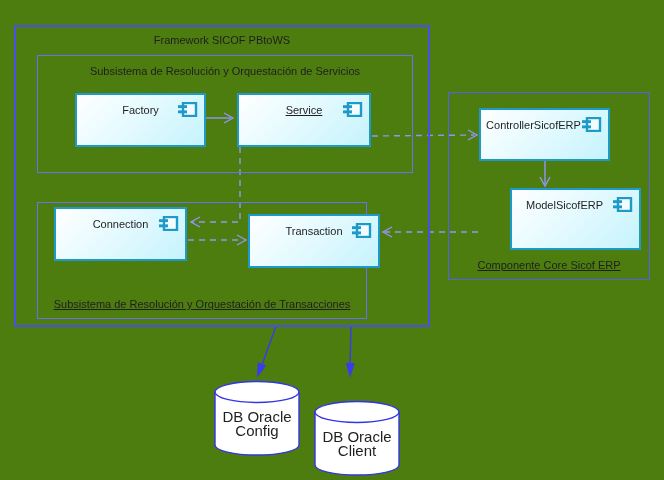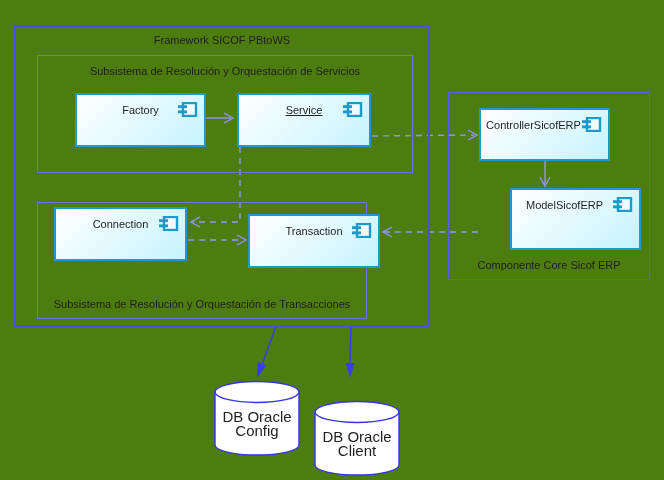--- a/index.html
+++ b/index.html
@@ -10,21 +10,21 @@
   .connectors{position:absolute;left:0;top:0;width:664px;height:480px;z-index:1;}
   .box{position:absolute;box-sizing:border-box;background:transparent;}
   .frame{border:2px solid #4d4de8;z-index:2;}
   .subsys{border:1.5px solid #6e6ef2;z-index:3;padding-left:24px;}
   .corebox{border:1.5px solid #5c5cf0;z-index:2;}
   .box-title{
     position:absolute;left:0;right:0;text-align:center;font-size:11px;
     color:#1f1f1f;white-space:nowrap;
   }
   .title-top{top:7px;}
-  .title-bottom{bottom:8px;}
+  .title-bottom{bottom:8px;text-decoration:underline;}
   .component{
     position:absolute;box-sizing:border-box;z-index:5;
     border:2px solid #1d9ac9;
     background:linear-gradient(135deg,#ffffff 0%,#e8fbff 40%,#c6f3fc 100%);
     display:flex;align-items:flex-start;
   }
   .comp-label{
     flex:1;text-align:center;font-size:11px;padding-top:9px;color:#1f1f1f;
     white-space:nowrap;overflow:visible;
   }

